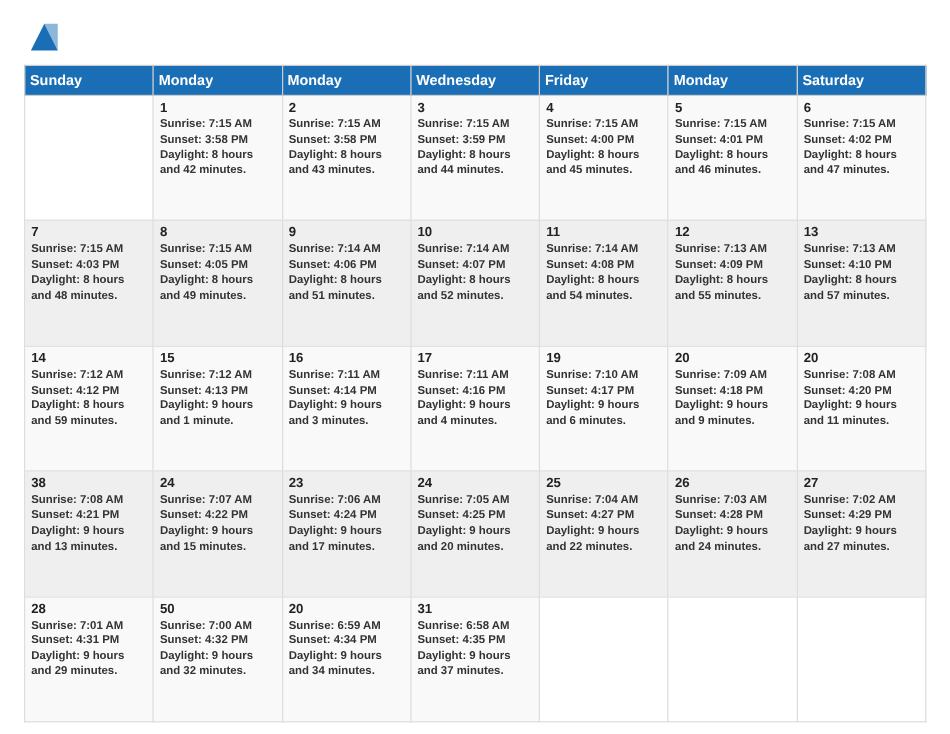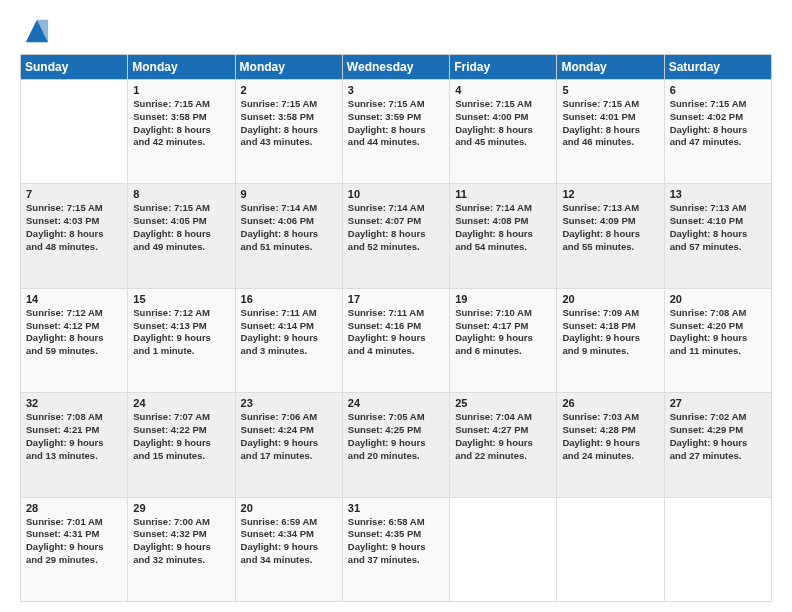--- a/index.html
+++ b/index.html
@@ -222,21 +222,21 @@
             <span class="day-number">20</span>
             <div class="day-info">Sunrise: 7:09 AM<br>Sunset: 4:18 PM<br>Daylight: 9 hours and 9 minutes.</div>
           </td>
           <td>
             <span class="day-number">20</span>
             <div class="day-info">Sunrise: 7:08 AM<br>Sunset: 4:20 PM<br>Daylight: 9 hours and 11 minutes.</div>
           </td>
         </tr>
         <tr>
           <td>
-            <span class="day-number">32</span>
+            <span class="day-number">38</span>
             <div class="day-info">Sunrise: 7:08 AM<br>Sunset: 4:21 PM<br>Daylight: 9 hours and 13 minutes.</div>
           </td>
           <td>
             <span class="day-number">24</span>
             <div class="day-info">Sunrise: 7:07 AM<br>Sunset: 4:22 PM<br>Daylight: 9 hours and 15 minutes.</div>
           </td>
           <td>
             <span class="day-number">23</span>
             <div class="day-info">Sunrise: 7:06 AM<br>Sunset: 4:24 PM<br>Daylight: 9 hours and 17 minutes.</div>
           </td>
@@ -256,21 +256,21 @@
             <span class="day-number">27</span>
             <div class="day-info">Sunrise: 7:02 AM<br>Sunset: 4:29 PM<br>Daylight: 9 hours and 27 minutes.</div>
           </td>
         </tr>
         <tr>
           <td>
             <span class="day-number">28</span>
             <div class="day-info">Sunrise: 7:01 AM<br>Sunset: 4:31 PM<br>Daylight: 9 hours and 29 minutes.</div>
           </td>
           <td>
-            <span class="day-number">29</span>
+            <span class="day-number">50</span>
             <div class="day-info">Sunrise: 7:00 AM<br>Sunset: 4:32 PM<br>Daylight: 9 hours and 32 minutes.</div>
           </td>
           <td>
             <span class="day-number">20</span>
             <div class="day-info">Sunrise: 6:59 AM<br>Sunset: 4:34 PM<br>Daylight: 9 hours and 34 minutes.</div>
           </td>
           <td>
             <span class="day-number">31</span>
             <div class="day-info">Sunrise: 6:58 AM<br>Sunset: 4:35 PM<br>Daylight: 9 hours and 37 minutes.</div>
           </td>

